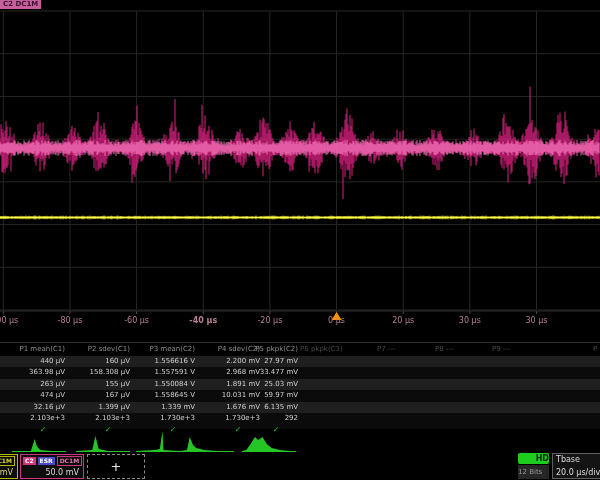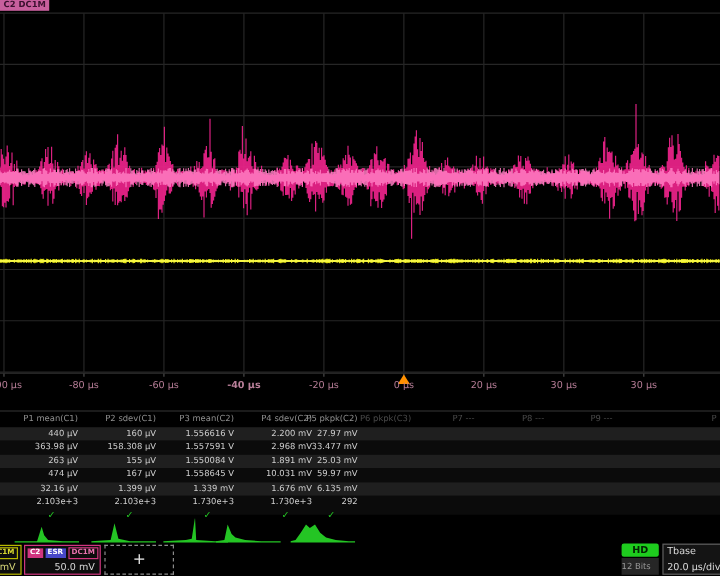--- a/index.html
+++ b/index.html
@@ -27,21 +27,21 @@
   
   .histicon{position:absolute;top:432px;height:22px;}
   
   .desc-box{position:absolute;top:454px;height:25px;background:#0d0d0d;box-sizing:border-box;}
   .badge-row{display:flex;gap:2px;padding:1px 2px;align-items:center;}
   .mini-badge{font-size:6px;line-height:8px;padding:0 2px;font-weight:bold;white-space:nowrap;}
   .desc-val{position:absolute;right:4px;bottom:1px;font-size:8px;color:#d8d8d8;white-space:nowrap;}
   .add-box{position:absolute;top:454px;height:25px;border:1px dashed #8a8a8a;box-sizing:border-box;
            color:#e6e6e6;font-size:13px;display:flex;align-items:center;justify-content:center;}
   .hd-badge{position:absolute;left:518px;top:453px;width:31px;height:11px;background:#1ecc1e;
-            border-radius:2px;color:#032403;font-size:8px;font-weight:bold;text-align:center;
+            border-radius:2px;color:#032403;font-size:8px;font-weight:bold;text-align:right;
             line-height:11px;}
   .bits-box{position:absolute;left:518px;top:465px;width:31px;height:14px;background:#262626;
             color:#9a9a9a;font-size:7px;text-align:left;line-height:14px;white-space:nowrap;}
   .tbase-box{position:absolute;left:552px;top:453px;width:70px;height:26px;background:#141414;
              border:1px solid #5e5e5e;box-sizing:border-box;overflow:hidden;}
   .tbase-label{position:absolute;left:3px;top:1px;font-size:8px;color:#dcdcdc;}
   .tbase-val{position:absolute;left:3px;bottom:1px;font-size:8px;color:#dcdcdc;white-space:nowrap;}
 </style>
 </head>
 <body>

